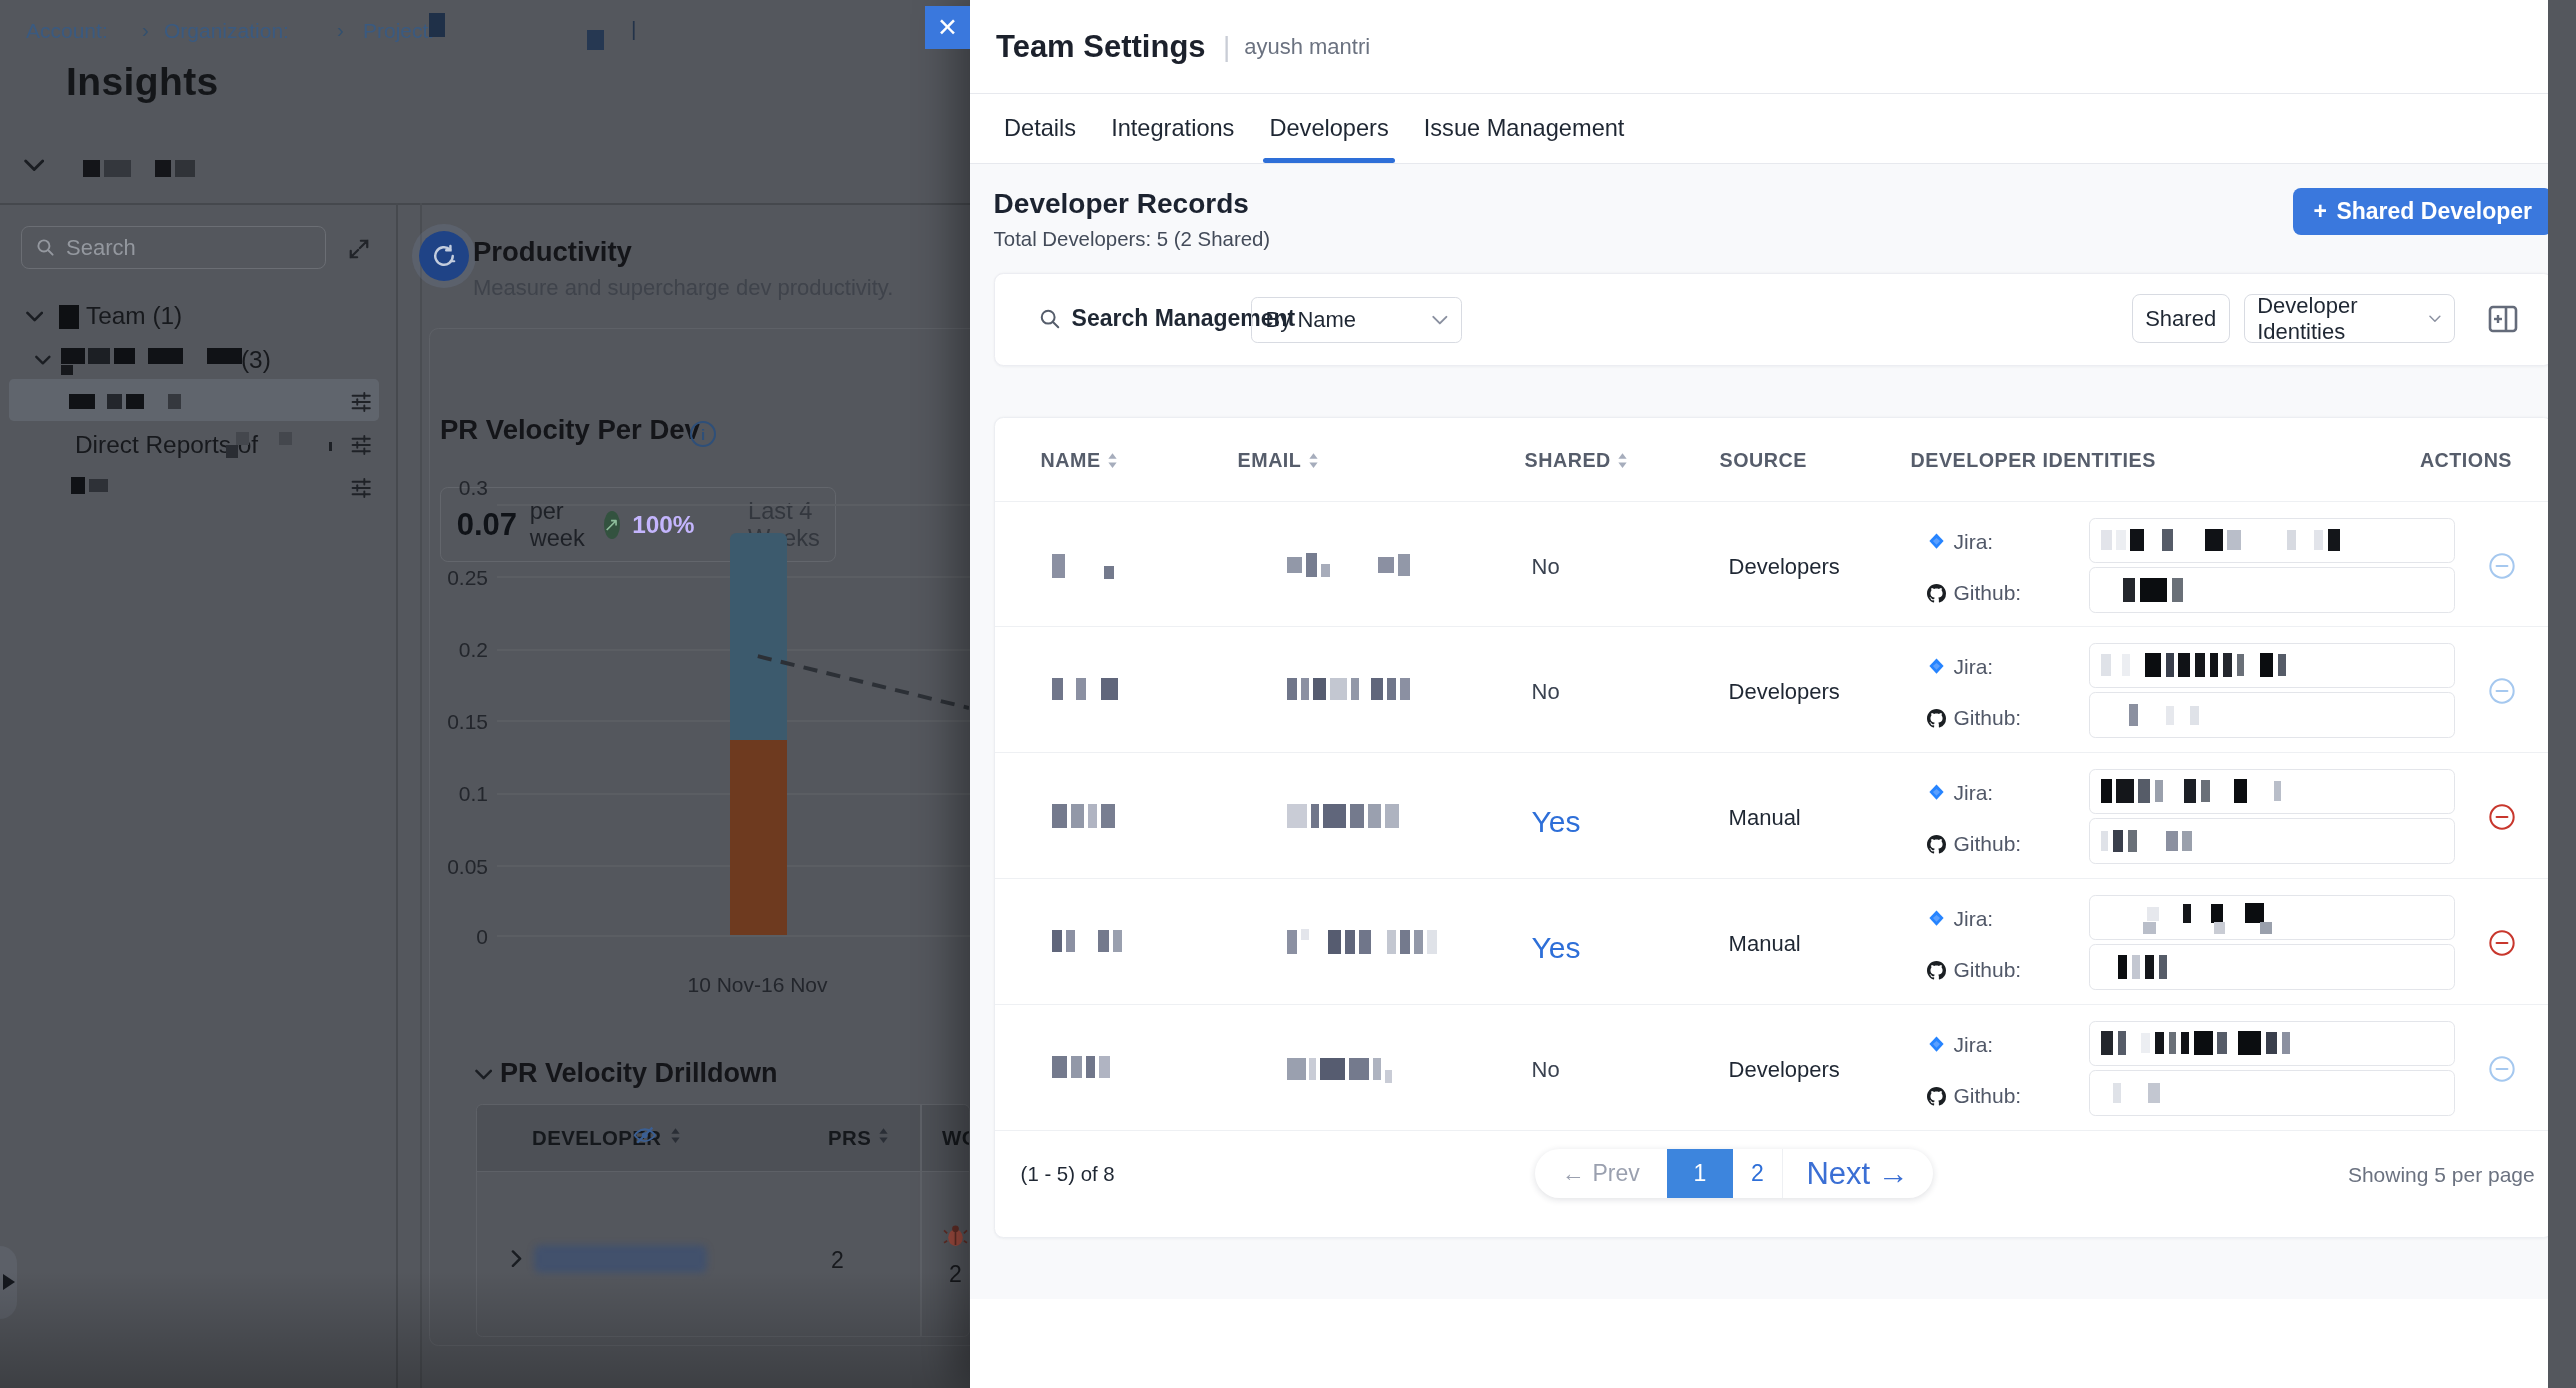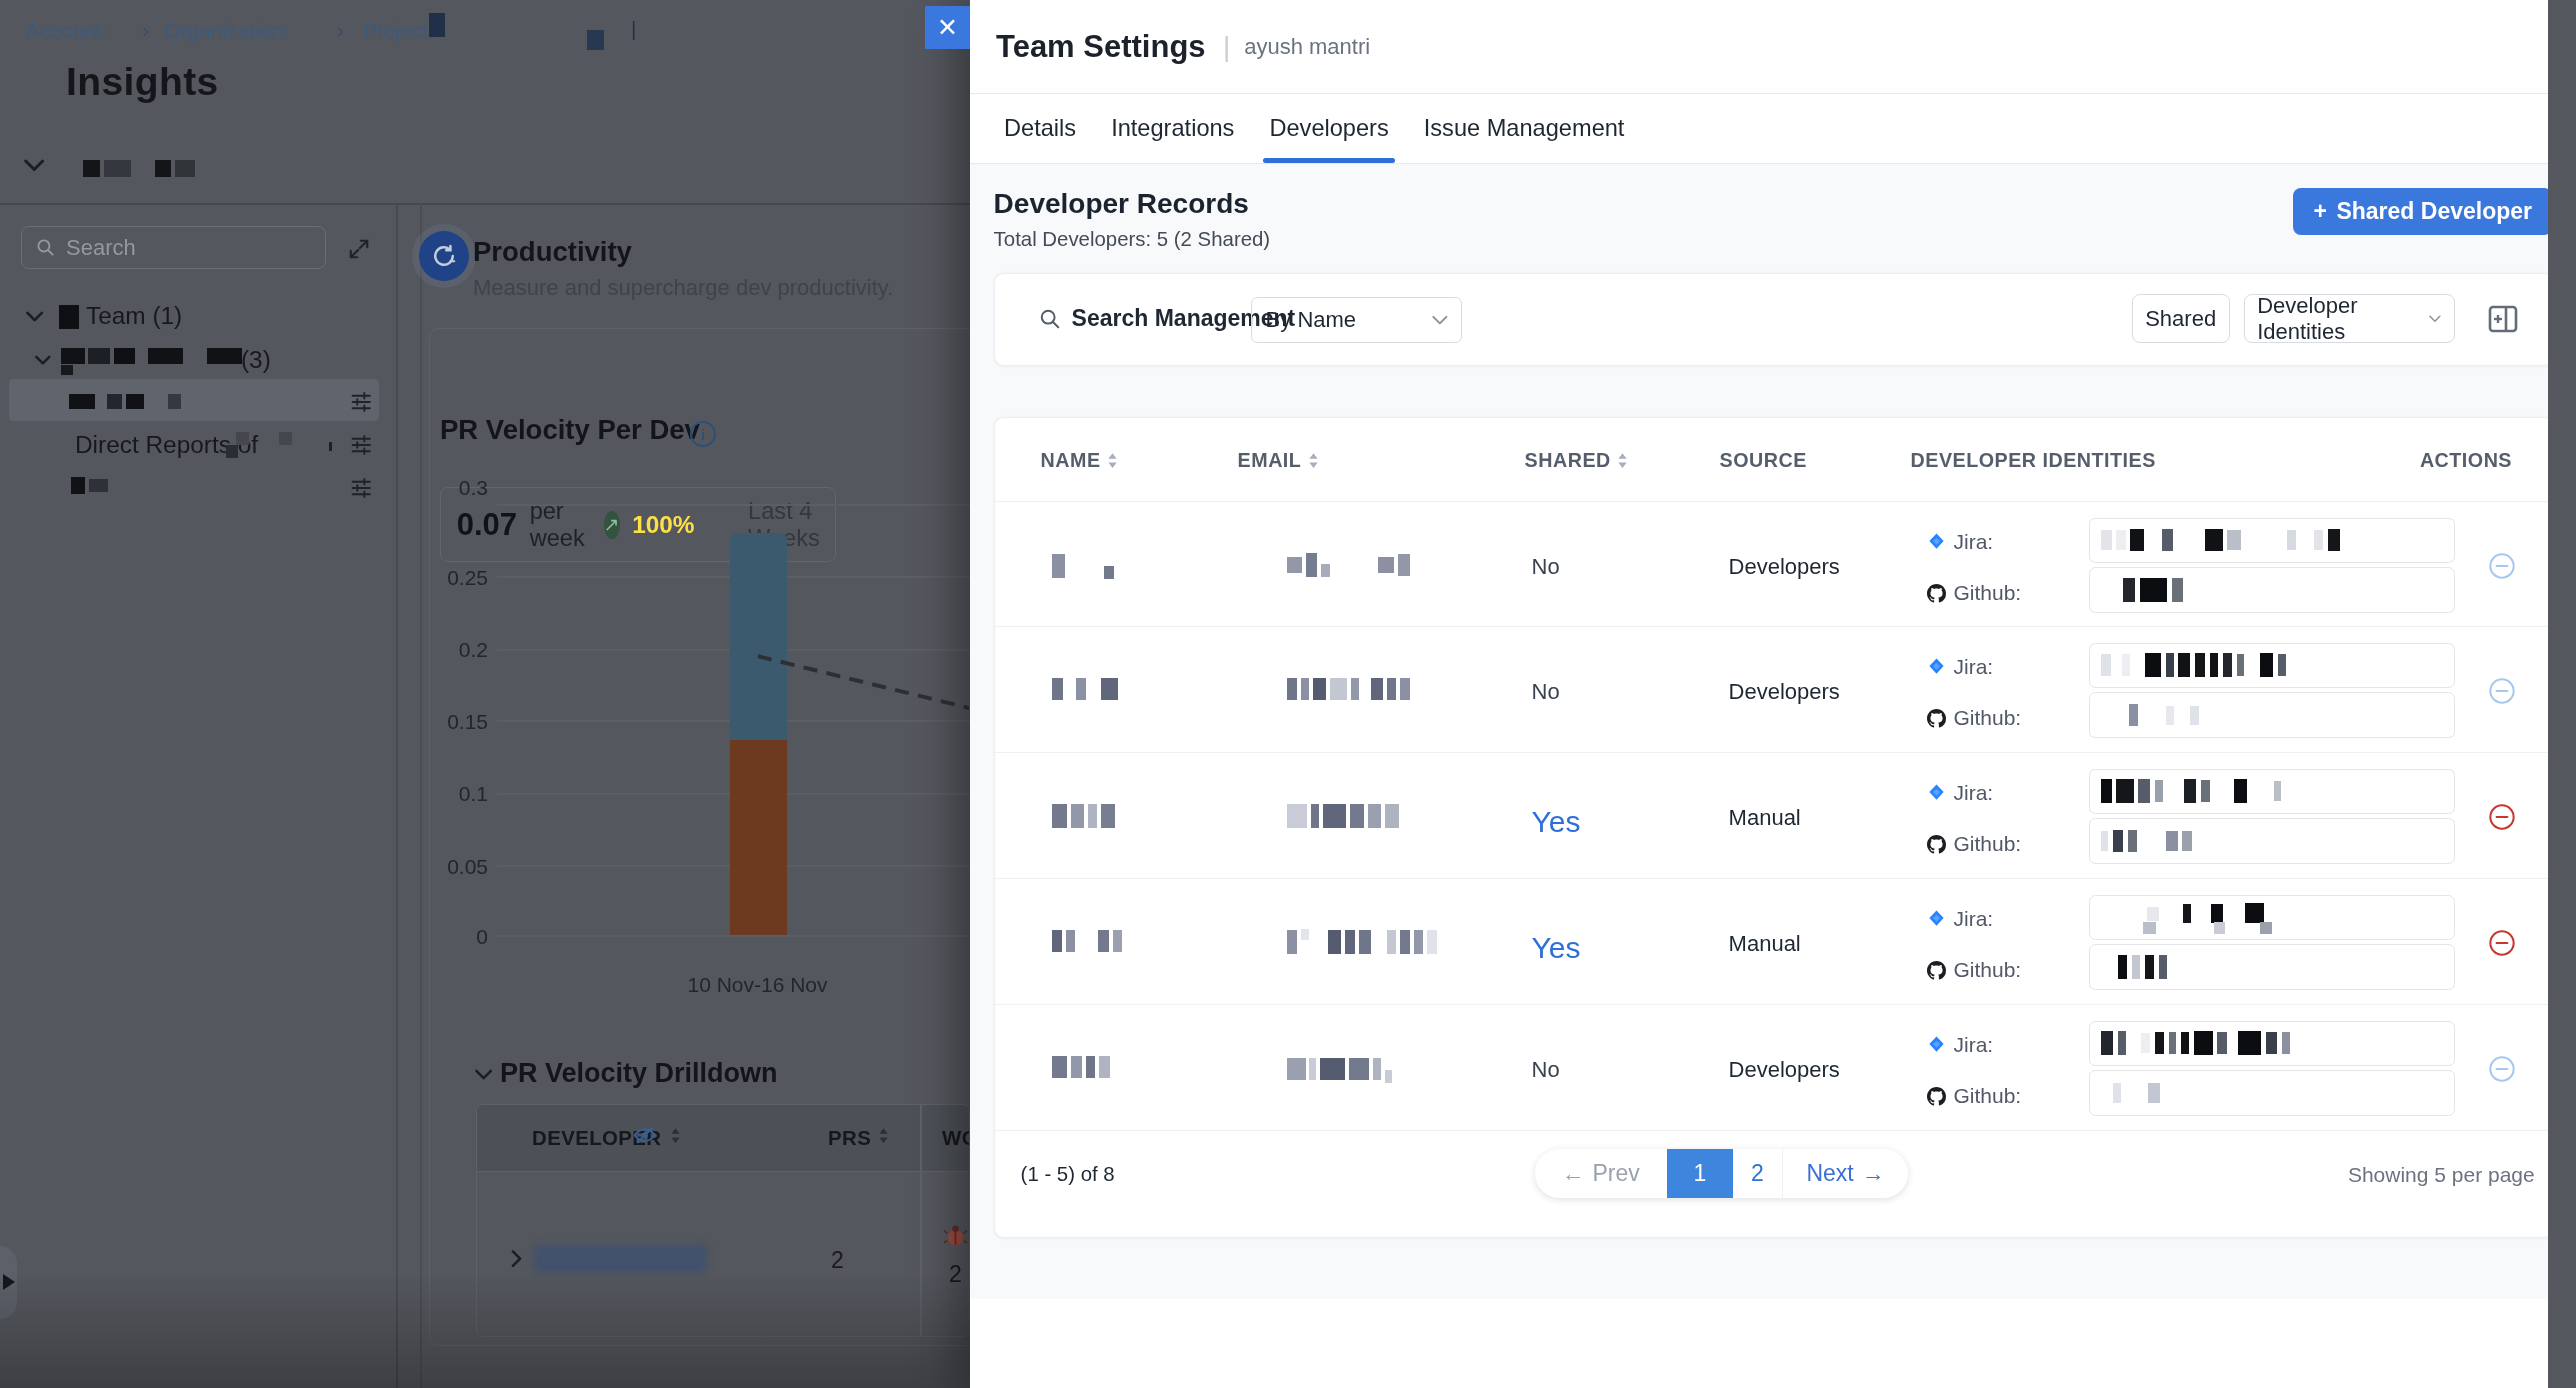--- a/index.html
+++ b/index.html
@@ -76,21 +76,21 @@
   .minus{position:absolute;left:1493px;width:28px;height:28px;cursor:pointer;}
   .minus.dis{color:#a5c8ef;}
   .minus.act{color:#c8372d;}
   .redact{display:flex;align-items:center;gap:3.9px;position:absolute;}
   .pag-range{position:absolute;left:26px;top:745px;font-size:20.4px;color:#1f2733;}
   .pager{position:absolute;left:540px;top:731px;height:49px;background:#fff;border-radius:24.4px;box-shadow:0 1.6px 7.9px rgba(25,35,60,.14);display:flex;align-items:center;overflow:hidden;}
   .pg-prev{display:flex;align-items:center;gap:7.9px;color:#9aa0af;font-size:23px;padding:0 27px;cursor:pointer;}
   .pg-num{width:66px;height:49px;display:flex;align-items:center;justify-content:center;font-size:23px;cursor:pointer;}
   .pg-num.active{background:#3d85dd;color:#fff;}
   .pg-num.plain{color:#2e6fd8;width:49px;border-right:0.8px solid #eef0f3;}
-  .pg-next{display:flex;align-items:flex-start;gap:7.9px;color:#3b6fd4;font-size:23px;padding:0 23.6px;cursor:pointer;}
+  .pg-next{display:flex;align-items:flex-start;gap:7.9px;color:#3b6fd4;font-size:31px;padding:0 23.6px;cursor:pointer;}
   .per-page{position:absolute;right:17.3px;top:745px;font-size:21px;color:#6b7280;}
   .m-footer{position:absolute;left:0;right:0;bottom:0;height:90px;background:#fff;border-top:0.8px solid #e7e9ee;}
   .cancel-btn{position:absolute;left:46px;top:20.4px;width:116px;height:49px;background:#fff;border:1.6px solid #2e6fd8;border-radius:6.3px;color:#2e6fd8;font-size:23.6px;font-weight:bold;font-family:inherit;cursor:pointer;}
   .save-btn{position:absolute;left:186px;top:20.4px;width:141px;height:49px;background:#a9c7ea;border:none;border-radius:6.3px;color:#fff;font-size:23.6px;font-weight:bold;font-family:inherit;}
   .scroll-thumb{position:absolute;right:2.4px;top:598px;width:7px;height:330px;border-radius:3.9px;background:#dcdfe5;}
 </style>
 </head>
 <body>
 
 <div id="root">
@@ -212,21 +212,21 @@
     <div class="prod-sub">Measure and supercharge dev productivity.</div>
 
     <div class="big-card"></div>
     <div class="chart-title">PR Velocity Per Dev</div>
     <div class="info-ic">i</div>
 
     <div class="stat-box">
       <span style="font-size:31px;font-weight:bold;color:#101318">0.07</span>
       <span style="font-size:23.6px;color:#1e2127">per week</span>
       <span style="width:28px;height:28px;border-radius:50%;background:#33523f;color:#8fbf9d;font-size:19px;display:flex;align-items:center;justify-content:center;margin-left:6.3px">↗</span>
-      <span style="font-size:24.4px;font-weight:bold;color:#fde047">100%</span>
+      <span style="font-size:24.4px;font-weight:bold;color:#c4b5fd">100%</span>
       <span style="font-size:23.6px;color:#33373e;margin-left:41px">Last 4 Weeks</span>
     </div>
 
     <div class="ytick" style="top:476px">0.3</div>
     <div class="ytick" style="top:566px">0.25</div>
     <div class="ytick" style="top:638px">0.2</div>
     <div class="ytick" style="top:710px">0.15</div>
     <div class="ytick" style="top:782px">0.1</div>
     <div class="ytick" style="top:855px">0.05</div>
     <div class="ytick" style="top:925px">0</div>

